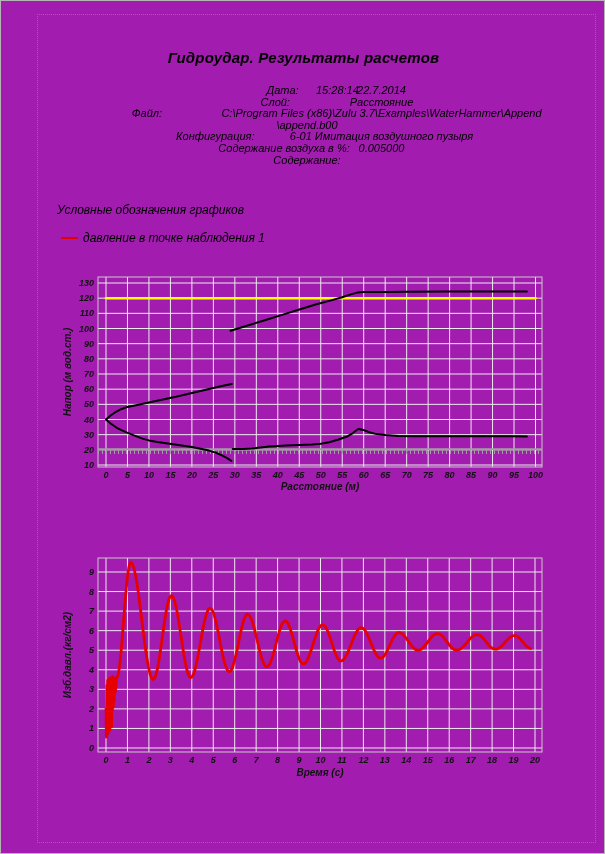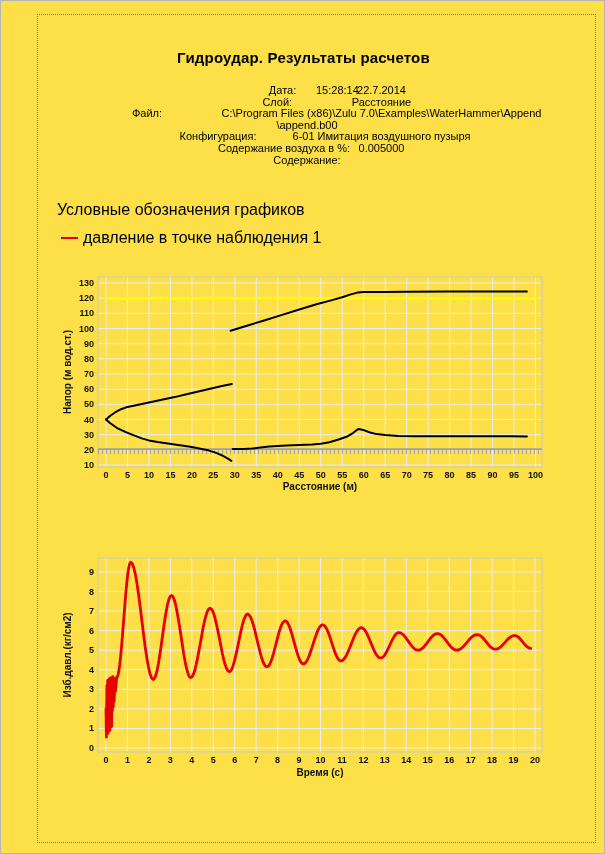--- a/index.html
+++ b/index.html
@@ -1,34 +1,34 @@
 <!DOCTYPE html>
 <html><head>
 <meta charset="utf-8">
 <style>
   html,body{margin:0;padding:0;background:#ffffff;}
   .page{
     position:relative; width:605px; height:854px; box-sizing:border-box;
-    background:#fde047; border:1px solid #b5b5b5; overflow:hidden;
-    font-family:"Liberation Sans", sans-serif; color:#000;
+    background:#a21caf; border:1px solid #b5b5b5; overflow:hidden;
+    font-family:"Liberation Sans", sans-serif; color:#000;font-style:italic;
   }
   .dotted-frame{
     position:absolute; left:36px; top:13px; width:557px; height:827px;
     border:1px dotted #7a7a7a;
   }
   .report-title{
     position:absolute; top:48px; left:0; width:605px; text-align:center;
     font-size:15px; font-weight:bold; letter-spacing:0.2px;
   }
   .metadata{position:absolute; left:56px; top:84px; width:500px;}
   .meta-row{position:relative; height:11.6px; font-size:11px; line-height:11.6px; white-space:nowrap;text-align:center;}
   .meta-label{display:inline-block; width:149px;}
   .meta-value{display:inline-block;}
   .meta-value2{position:absolute; left:259px; top:0;}
-  .legend{position:absolute; left:56px; top:203px; font-size:16px;}
+  .legend{position:absolute; left:56px; top:203px; font-size:12px;}
   .legend-title{height:12px; line-height:12px;}
   .legend-item{margin-top:16px; height:12px; line-height:12px; display:flex; align-items:center;}
   .legend-swatch{display:inline-block; width:17px; height:2px; margin:0 5px 0 4px;}
   svg.chart{position:absolute; left:0; top:0; width:605px; height:854px; pointer-events:none;}
   svg text{font-family:"Liberation Sans", sans-serif; font-weight:bold; font-size:9px; fill:#111;}
   svg text.axis-label{font-size:10px;}
 </style>
 </head>
 <body>
 
@@ -38,21 +38,21 @@
   <div class="report-title">Гидроудар. Результаты расчетов</div>
 
   <div class="metadata">
     <div class="meta-row">
       <span class="meta-label">Дата:</span><span class="meta-value">22.7.2014</span><span class="meta-value2">15:28:14</span>
     </div>
     <div class="meta-row">
       <span class="meta-label">Слой:</span><span class="meta-value">Расстояние</span>
     </div>
     <div class="meta-row">
-      <span class="meta-label">Файл:</span><span class="meta-value">C:\Program Files (x86)\Zulu 7.0\Examples\WaterHammer\Append</span>
+      <span class="meta-label">Файл:</span><span class="meta-value">C:\Program Files (x86)\Zulu 3.7\Examples\WaterHammer\Append</span>
     </div>
     <div class="meta-row">
       <span class="meta-label">\append.b00</span><span class="meta-value"></span>
     </div>
     <div class="meta-row">
       <span class="meta-label">Конфигурация:</span><span class="meta-value">6-01 Имитация воздушного пузыря</span>
     </div>
     <div class="meta-row">
       <span class="meta-label">Содержание воздуха в %:</span><span class="meta-value">0.005000</span>
     </div>

